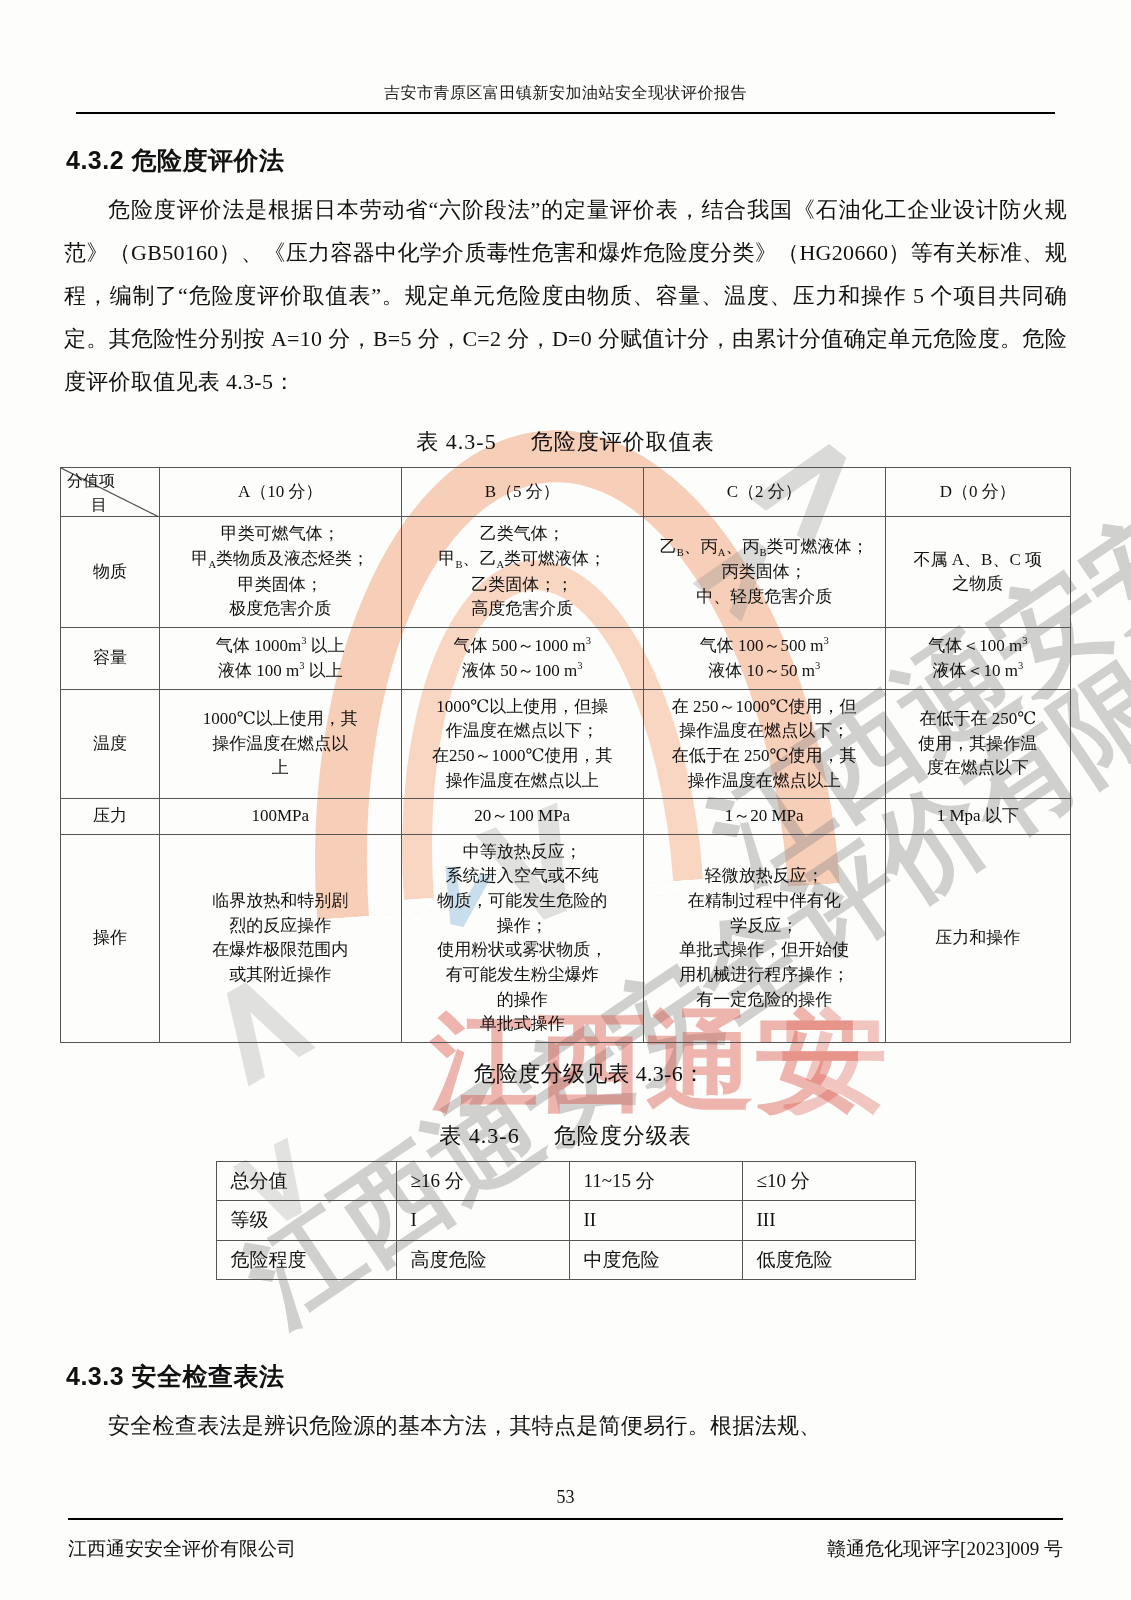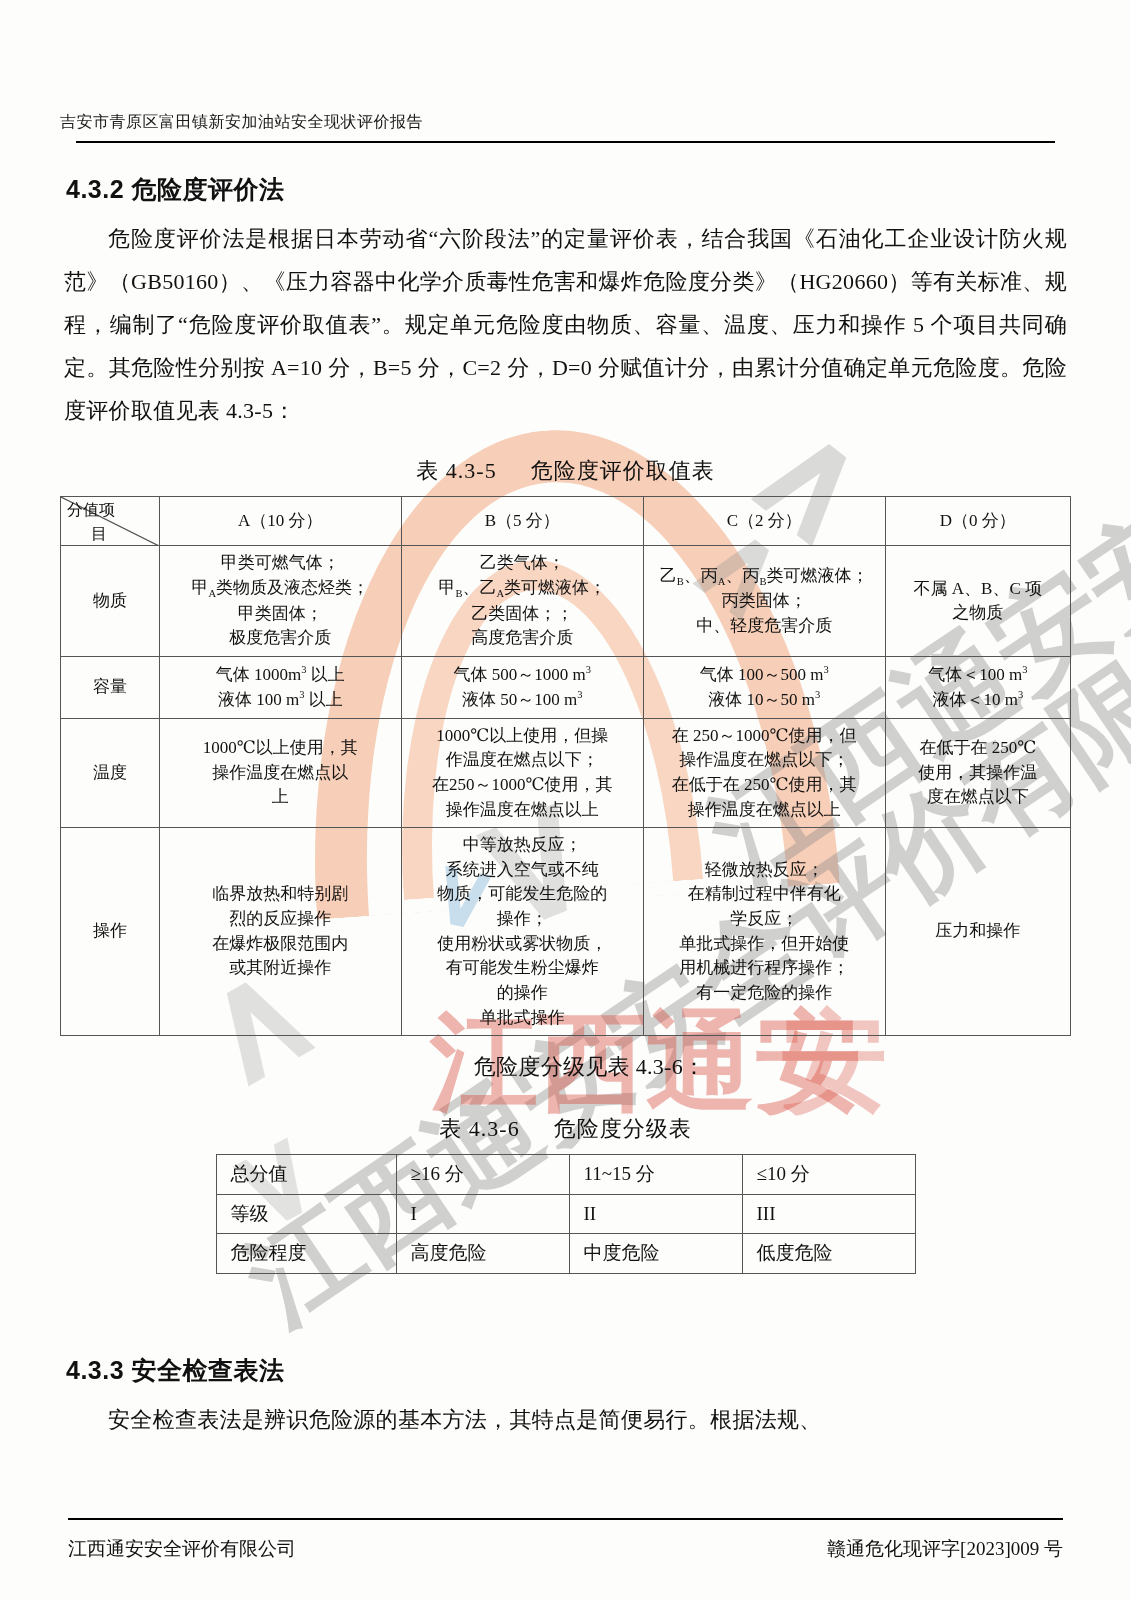--- a/index.html
+++ b/index.html
@@ -80,24 +80,24 @@
   }
 
   
   .content {
     position: relative;
     z-index: 2;
     padding: 0 60px;
   }
 
   .running-head {
-    text-align: left;
+    text-align: center;
     font-size: 16px;
     letter-spacing: 0.5px;
-    padding-top: 112px;
+    padding-top: 83px;
     color: #1a1a1a;
   }
   .head-rule {
     border-bottom: 2.5px solid #000;
     margin: 8px 16px 0 16px;
   }
 
   h2.section {
     font-family: "Liberation Sans", "DejaVu Sans", sans-serif;
     font-size: 25px;
@@ -374,20 +374,43 @@
             </td>
             <td>
               <span class="cell-lines">
                 <span>在低于在 250℃</span>
                 <span>使用，其操作温</span>
                 <span>度在燃点以下</span>
               </span>
             </td>
           </tr>
           <tr>
+            <td>压力</td>
+            <td>
+              <span class="cell-lines">
+                <span>100MPa</span>
+              </span>
+            </td>
+            <td>
+              <span class="cell-lines">
+                <span>20～100 MPa</span>
+              </span>
+            </td>
+            <td>
+              <span class="cell-lines">
+                <span>1～20 MPa</span>
+              </span>
+            </td>
+            <td>
+              <span class="cell-lines">
+                <span>1 Mpa 以下</span>
+              </span>
+            </td>
+          </tr>
+          <tr>
             <td>操作</td>
             <td>
               <span class="cell-lines">
                 <span>临界放热和特别剧</span>
                 <span>烈的反应操作</span>
                 <span>在爆炸极限范围内</span>
                 <span>或其附近操作</span>
               </span>
             </td>
             <td>
@@ -454,19 +477,20 @@
             <td>低度危险</td>
           </tr>
         </tbody>
     </table>
 
     <h2 class="section second">4.3.3 安全检查表法</h2>
     <p class="body-text">安全检查表法是辨识危险源的基本方法，其特点是简便易行。根据法规、</p>
 
   </div>
 
+  <div class="page-number">53</div>
   <div class="footer-rule"></div>
   <div class="footer">
     <span>江西通安安全评价有限公司</span>
     <span>赣通危化现评字[2023]009 号</span>
   </div>
 
 </div>
 
 </body></html>

